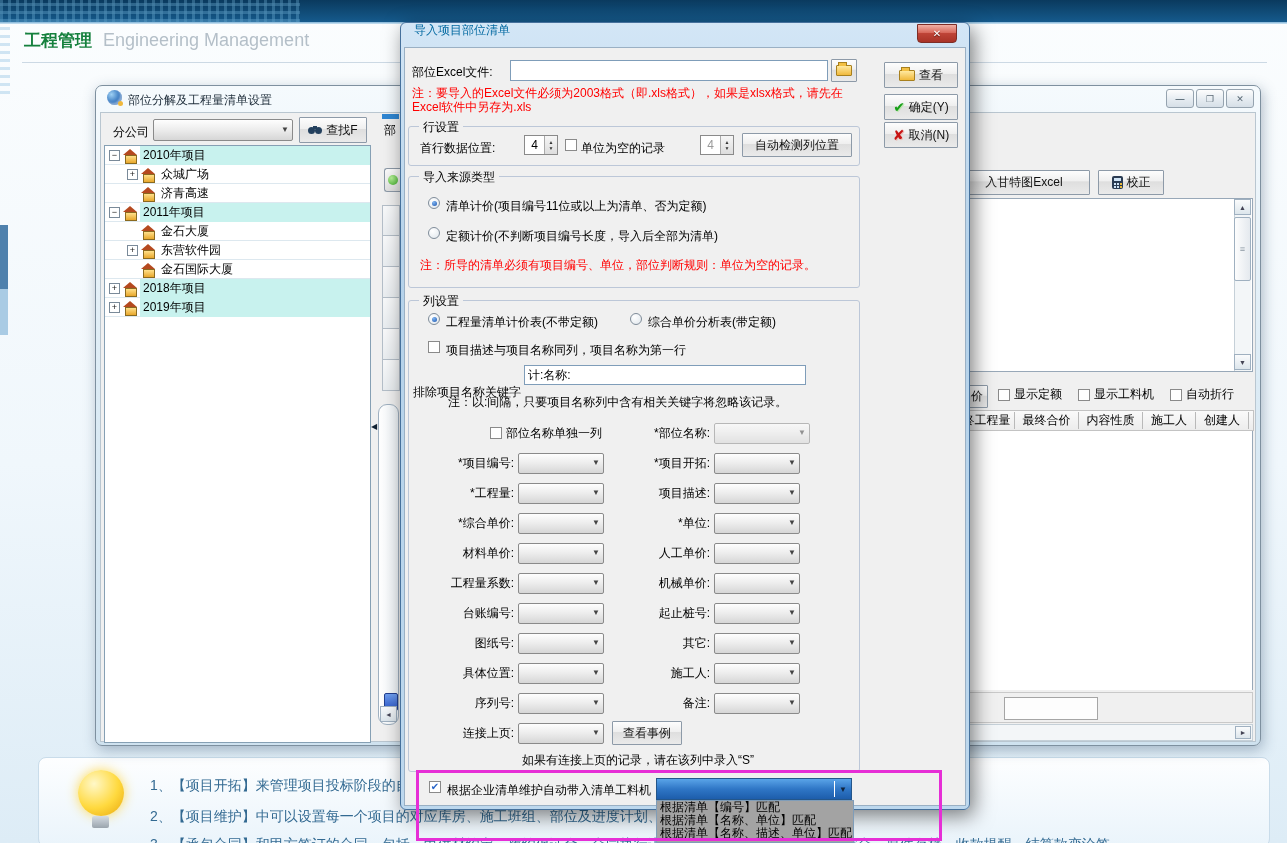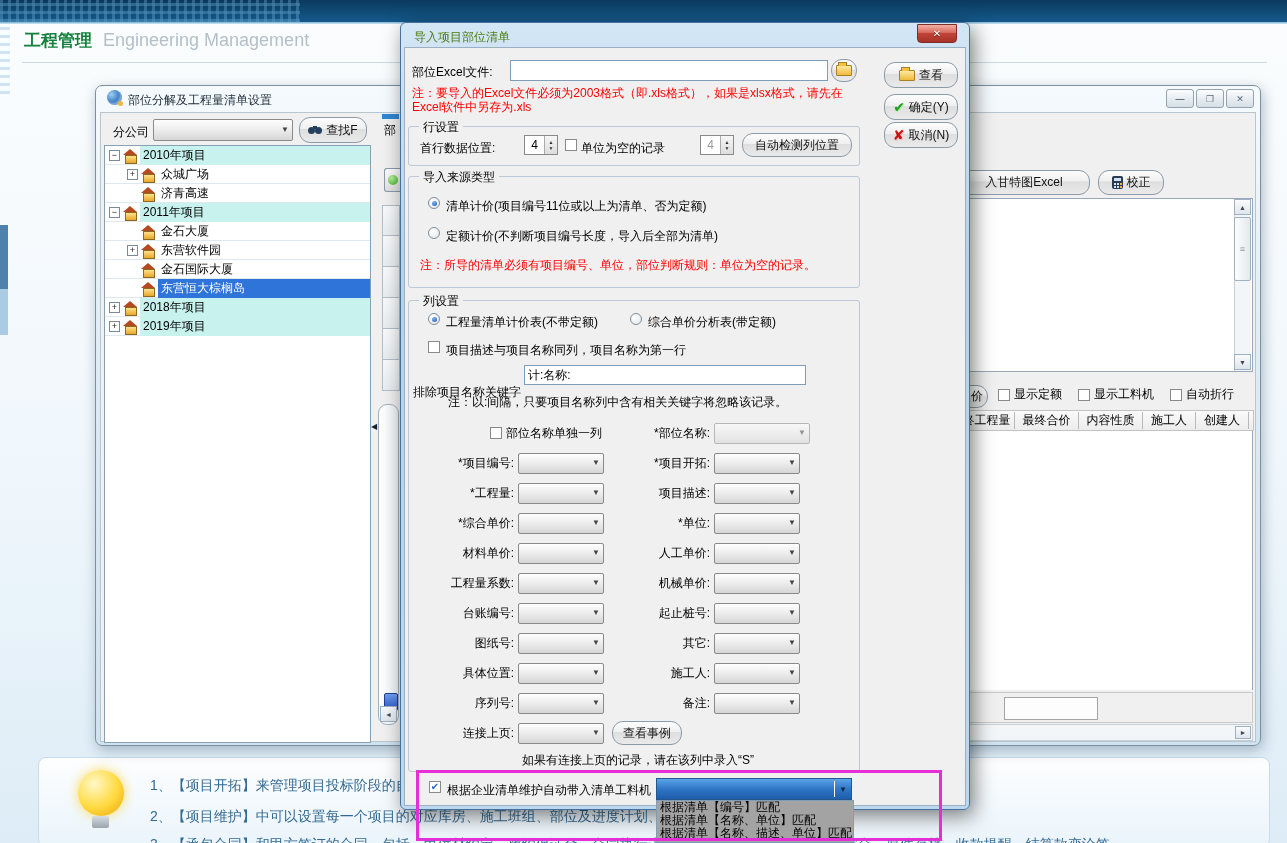--- a/index.html
+++ b/index.html
@@ -33,21 +33,21 @@
 .capbtn{top:89px;width:28px;height:19px;border:1px solid #95a3af;border-radius:3px;z-index:12;
 background:linear-gradient(180deg,#fdfdfd,#e7edf2 50%,#d6dfe7);display:flex;align-items:center;justify-content:center;
 font-size:9px;color:#5a6a76;font-weight:bold}
 
 
 .toolrow-label{left:113px;top:124px;z-index:12}
 .dd{background:linear-gradient(180deg,#fefefe,#ececec 50%,#d6d6d6);border:1px solid#8a8a8a;border-radius:2px;
 display:flex;align-items:center;justify-content:flex-end;padding-right:3px}
 .dd .arr{font-size:8px;color:#444;line-height:8px}
 .branch-combo{left:153px;top:119px;width:140px;height:22px;z-index:12}
-.btn{background:linear-gradient(180deg,#fdfdfd,#efefef 45%,#dedede 46%,#eaeaea);border:1px solid #8d9aa8;border-radius:11px;
+.btn{background:linear-gradient(180deg,#fdfdfd,#efefef 45%,#dedede 46%,#eaeaea);border:1px solid #8d9aa8;border-radius:1px;
 display:flex;align-items:center;justify-content:center;gap:4px;font-size:12px;color:#111}
 .find-btn{left:299px;top:117px;width:68px;height:26px;z-index:12}
 .binoc{width:14px;height:8px;position:relative}
 .binoc::before{content:"";position:absolute;left:0;top:1px;width:7px;height:7px;border-radius:50%;background:#23405e;box-shadow:7px 0 0 #23405e}
 .binoc::after{content:"";position:absolute;left:5px;top:0;width:4px;height:3px;background:#23405e}
 .tree{left:104px;top:145px;width:267px;height:598px;background:#fff;border:1px solid #86a0b4;z-index:11}
 .trow{display:flex;align-items:center;height:19px;border-bottom:1px solid #dde8ef;padding-left:4px}
 .trow.lv1{padding-left:22px}
 .exp{width:11px;height:11px;border:1px solid #7a8a99;background:#fff;font-size:9px;line-height:9px;text-align:center;color:#222;flex:0 0 auto;margin-right:3px}
 .sp{width:14px;flex:0 0 auto}
@@ -96,21 +96,21 @@
 .hdrrow span{border-right:1px solid #b9b9b9;text-align:center;white-space:nowrap;overflow:hidden}
 .rbody{left:962px;top:431px;width:291px;height:259px;background:#fff;border-left:1px solid #98a8b8;border-right:1px solid #98a8b8;z-index:11}
 .rstatus{left:962px;top:692px;width:291px;height:31px;background:#f0f0f0;border:1px solid #c9c9c9;z-index:11}
 .rbox{left:1004px;top:697px;width:94px;height:23px;background:#fdfdfd;border:1px solid #a5a5a5;z-index:12}
 .hscroll{left:962px;top:724px;width:291px;height:17px;background:#f3f6f8;border:1px solid #c5d0d8;z-index:11}
 .hsbtn{left:1235px;top:726px;width:16px;height:13px}
 
 
 .dlg{left:400px;top:22px;width:570px;height:788px;border:1px solid #46719c;border-radius:6px;
 background:linear-gradient(180deg,#d3e6f6,#b5d2ea 30%,#bdd8ee);box-shadow:4px 6px 20px rgba(0,0,0,.5);z-index:30}
-.dlg-title{left:414px;top:29px;color:#4d7c0f;z-index:32}
+.dlg-title{left:414px;top:22px;color:#0369a1;z-index:32}
 .dlg-close{left:917px;top:24px;width:40px;height:19px;border:1px solid #7e2d26;border-radius:0 0 4px 4px;
 background:linear-gradient(180deg,#f2b0a5,#d8695c 45%,#c04538 46%,#a93327);display:flex;align-items:center;justify-content:center;
 color:#fff;font-size:10px;font-weight:bold;z-index:32;text-shadow:0 1px 1px #5a1610}
 .dlg-client{left:404px;top:47px;width:562px;height:759px;background:#f0f0f0;border:1px solid #9ab0c4;z-index:31}
 .z{z-index:32}
 .red{color:#f00}
 .grp{border:1px solid #bcc7d8;border-radius:3px;z-index:32}
 .gt{position:absolute;top:-8px;left:10px;background:#f0f0f0;padding:0 4px;white-space:nowrap}
 .fld-input{background:#fff;border:1px solid #7f9db9;font:12px "Liberation Sans","DejaVu Sans",sans-serif;padding:0 3px}
 .fold{width:16px;height:11px;position:relative;background:linear-gradient(180deg,#ffe9a0,#f0b93c);border:1px solid #a8801e;border-radius:1px;flex:0 0 auto}
@@ -213,25 +213,20 @@
   <div class="trow lv1">
       <span class="exp">+</span>
       <span class="house"></span>
       <span class="tlabel">东营软件园</span>
     </div>
   <div class="trow lv1">
       <span class="sp"></span>
       <span class="house"></span>
       <span class="tlabel">金石国际大厦</span>
     </div>
-  <div class="trow lv1">
-      <span class="sp"></span>
-      <span class="house"></span>
-      <span class="tlabel sel">东营恒大棕榈岛</span>
-    </div>
   <div class="trow">
       <span class="exp">+</span>
       <span class="house"></span>
       <span class="tlabel tint">2018年项目</span>
     </div>
   <div class="trow">
       <span class="exp">+</span>
       <span class="house"></span>
       <span class="tlabel tint">2019年项目</span>
     </div>

